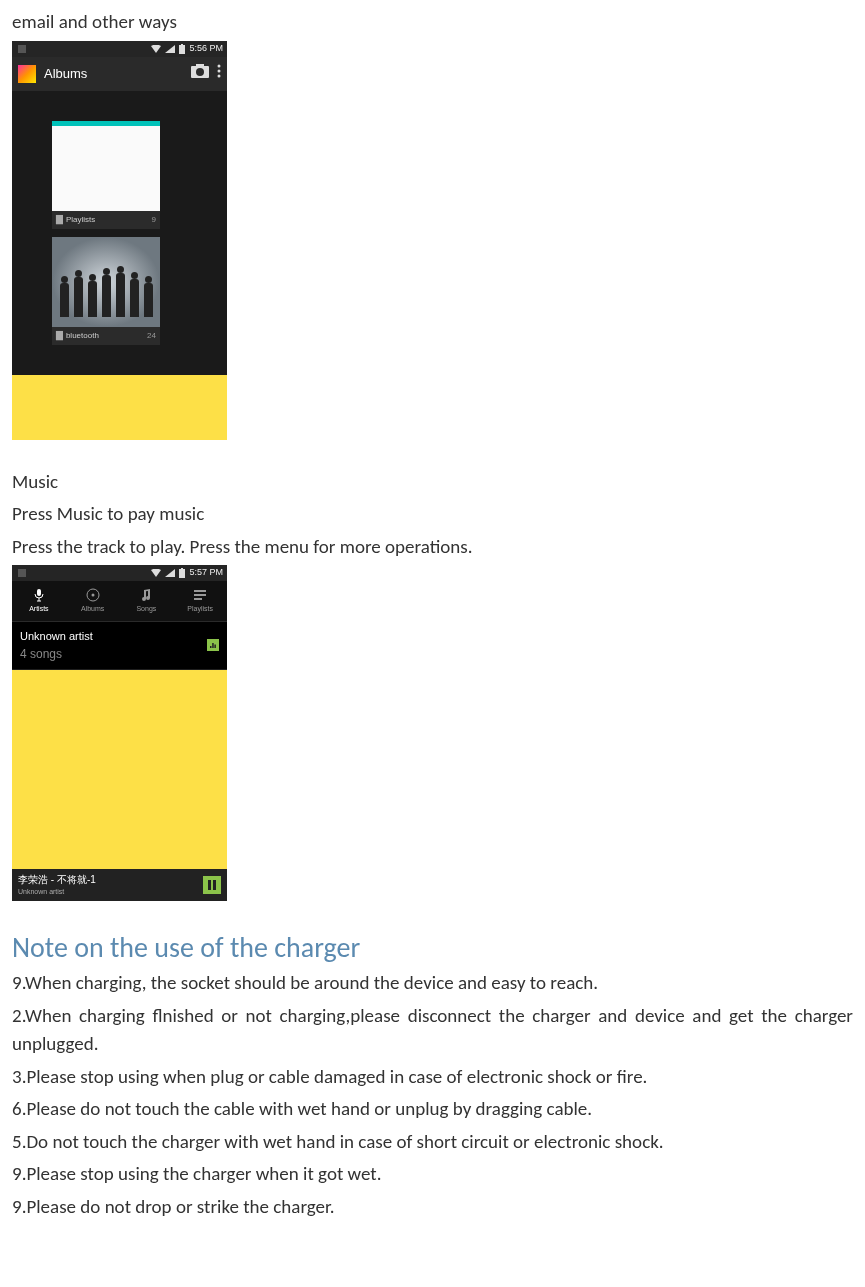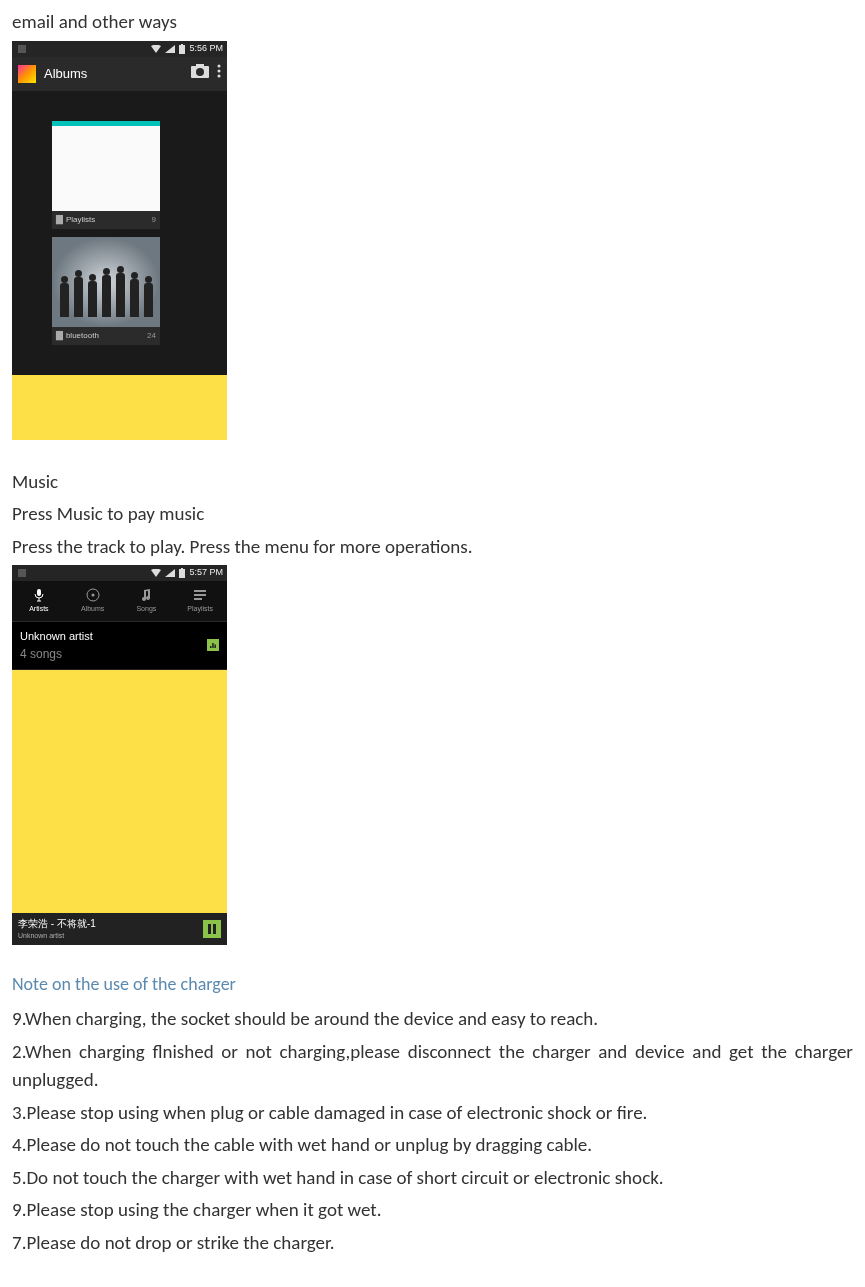--- a/index.html
+++ b/index.html
@@ -1,20 +1,20 @@
 <!DOCTYPE html>
 <html><head>
 <meta charset="utf-8">
 <style>
   body { font-family: Calibri, Arial, sans-serif; font-size: 19px; color: #333; margin: 0; padding: 8px 12px; width: 865px; box-sizing: border-box; background: #fff; line-height: 1.5; }
   .bold { font-weight: normal; }
-  .section-heading { color: #5b8ab0; font-size: 18px; margin-top: 26px; margin-bottom: 7px; }
+  .section-heading { color: #5b8ab0; font-size: 28px; margin-top: 26px; margin-bottom: 0; }
   .phone { width: 215px; background: #fde047; color: #fff; font-family: Helvetica, Arial, sans-serif; position: relative; margin-top: 4px; margin-bottom: 4px; }
   .phone-albums { height: 399px; }
-  .phone-music  { height: 380px; }
+  .phone-music  { height: 336px; }
   .status-bar { height: 16px; background: #252525; display: flex; align-items: center; justify-content: flex-end; font-size: 9px; padding: 0 4px; gap: 4px; color: #eee; }
   .status-bar .left { margin-right: auto; margin-left: 2px; width: 8px; height: 8px; background: #555; }
   .sb-icon svg { display: block; }
   
   .action-bar { height: 34px; background: #2a2a2a; display: flex; align-items: center; padding: 0 6px; gap: 8px; font-size: 13px; }
   .app-icon { width: 18px; height: 18px; background: linear-gradient(135deg,#ff2da0,#ff9500,#ffe600); }
   .spacer { flex: 1; }
   .camera-icon, .overflow-icon { color: #ddd; }
   .albums-body { background: #1a1a1a; padding: 30px 40px; display: flex; flex-direction: column; gap: 8px; }
   .album-card { width: 108px; }
@@ -199,16 +199,16 @@
           <rect x="5" y="0" width="3" height="10" fill="#222"></rect>
         </svg>
       </div>
   </div>
 </div>
 
 <div class="section-heading">Note on the use of the charger</div>
 <p>9.When charging, the socket should be around the device and easy to reach.</p>
 <p style="text-align:justify;">2.When charging flnished or not charging,please disconnect the charger and device and get the charger unplugged.</p>
 <p>3.Please stop using when plug or cable damaged in case of electronic shock or fire.</p>
-<p>4.Please do not touch the cable with wet hand or unplug by dragging cable.</p>
+<p>6.Please do not touch the cable with wet hand or unplug by dragging cable.</p>
 <p>5.Do not touch the charger with wet hand in case of short circuit or electronic shock.</p>
 <p>9.Please stop using the charger when it got wet.</p>
-<p>7.Please do not drop or strike the charger.</p>
+<p>9.Please do not drop or strike the charger.</p>
 
 </body></html>

